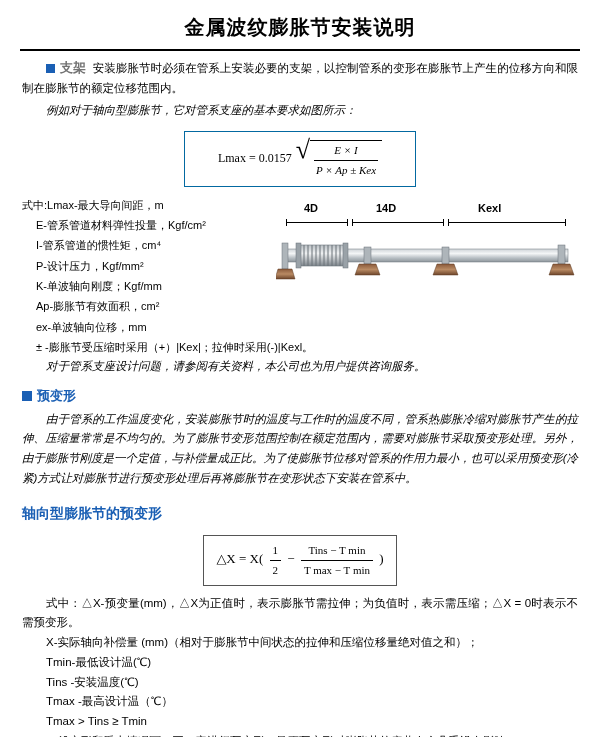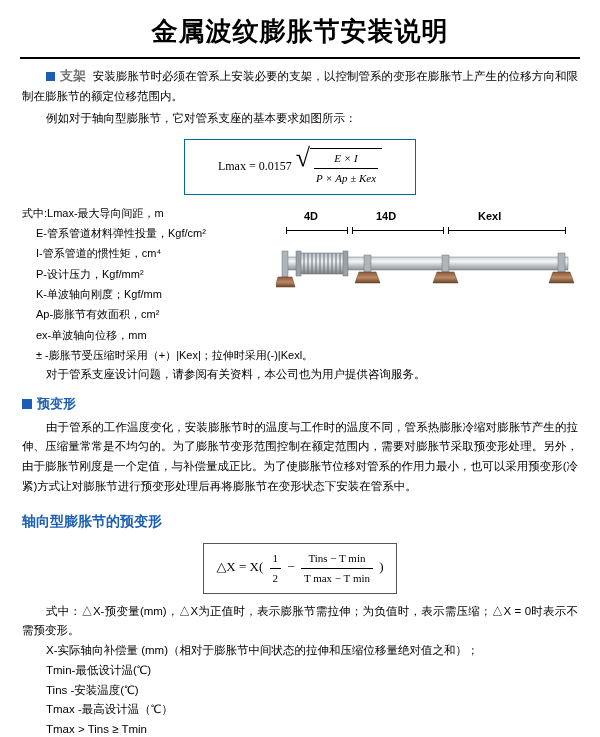--- a/index.html
+++ b/index.html
@@ -16,40 +16,41 @@
   }
   .page {
     position: relative;
     width: 600px;
     height: 737px;
     padding: 0;
     box-sizing: border-box;
   }
   .doc-title {
     text-align: center;
-    font-size: 26px;
+    font-size: 20px;
     font-weight: bold;
     letter-spacing: 1px;
     margin: 14px 0 6px 0;
     border-bottom: 2px solid #000;
     padding-bottom: 8px;
     margin-left: 20px;
     margin-right: 20px;
   }
   .content {
     padding: 0 22px 0 22px;
     font-size: 11.5px;
     line-height: 1.72;
   }
   p {
     margin: 0 0 2px 0;
     text-align: justify;
   }
   .indent {
     text-indent: 24px;
+    font-style: italic;
   }
   .sq-head {
     font-weight: bold;
     font-size: 13px;
     color: #1a5fb4;
     margin: 8px 0 2px 0;
     display: flex;
     align-items: center;
     gap: 5px;
   }

